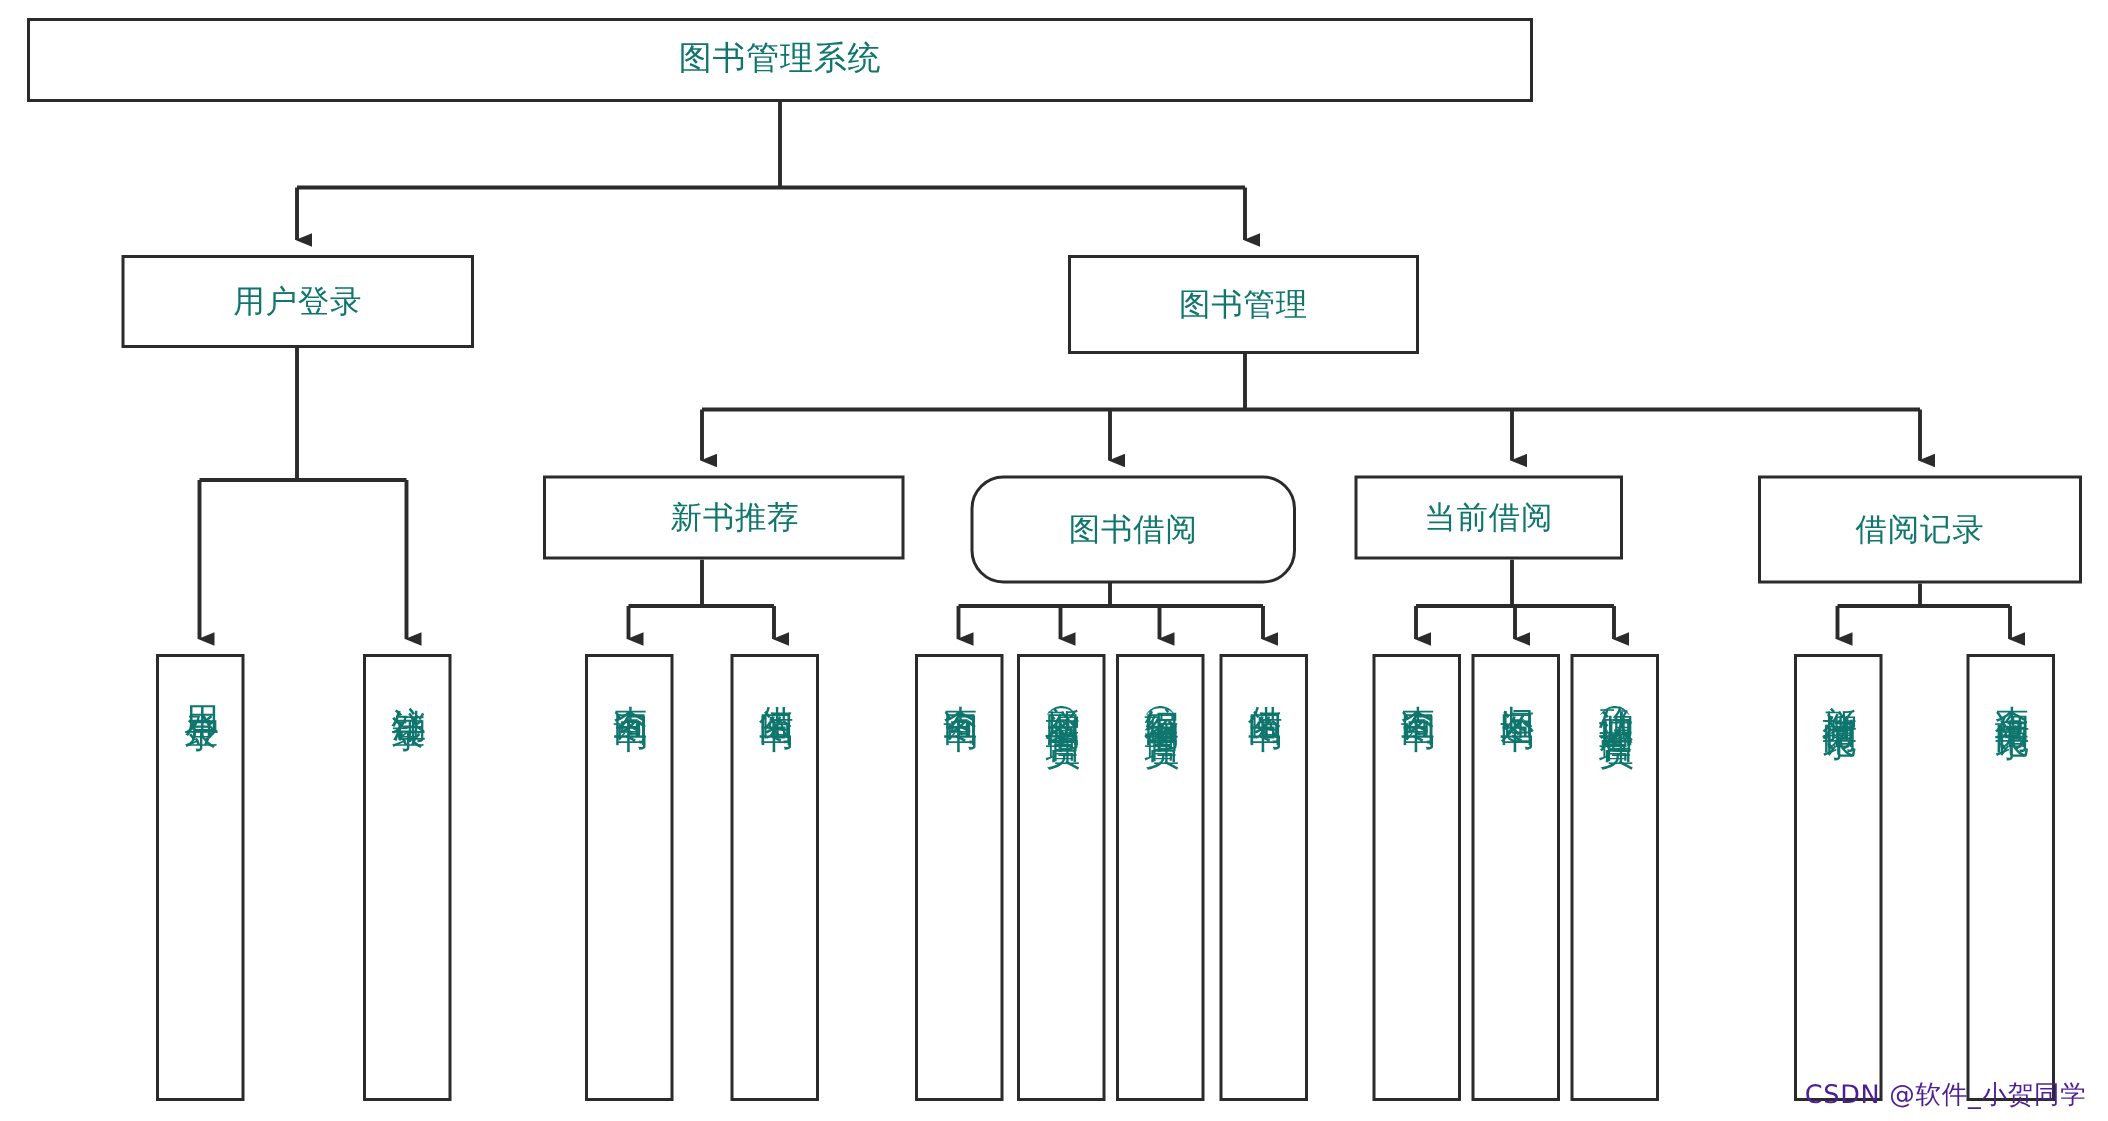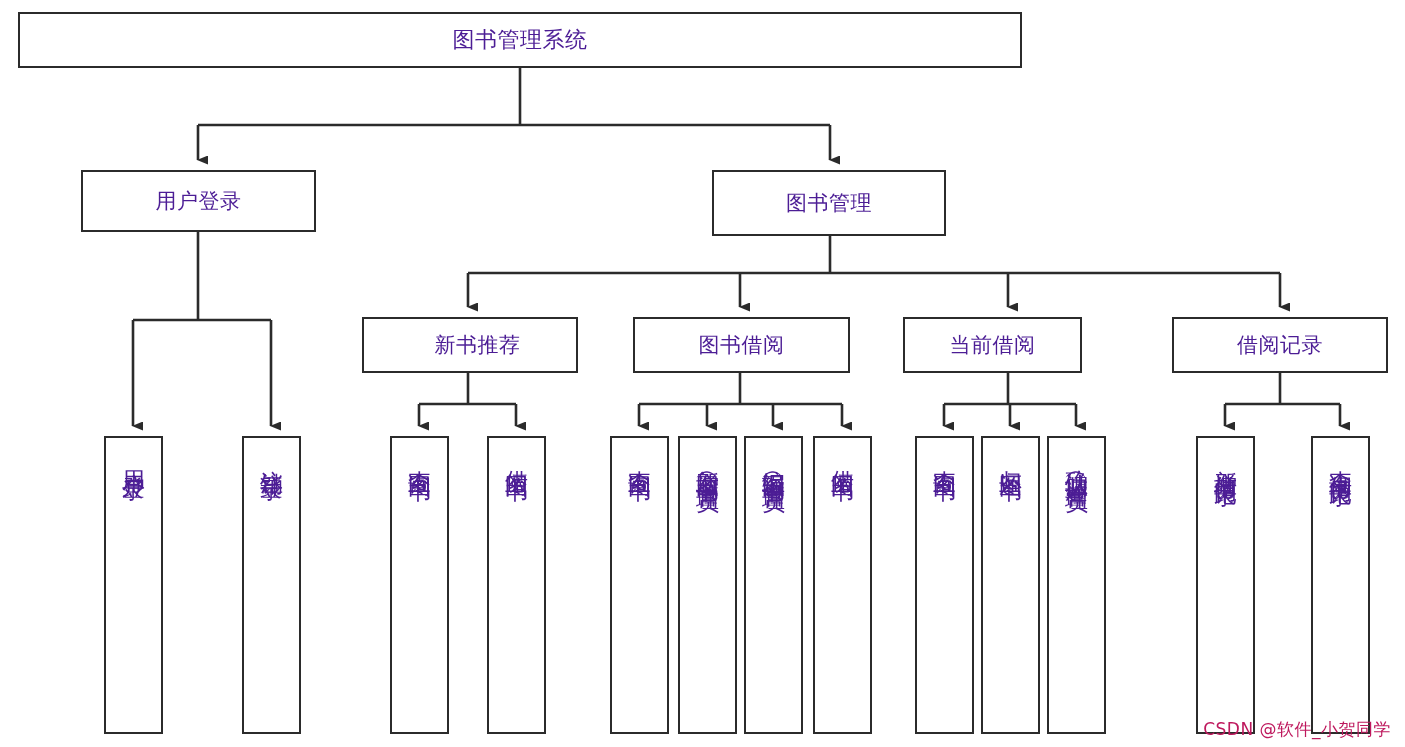--- a/index.html
+++ b/index.html
@@ -27,21 +27,21 @@
     pointer-events: none;
   }
   .node {
     position: absolute;
     box-sizing: border-box;
     background: #ffffff;
     border: 2px solid #2b2b2b;
     display: flex;
     align-items: center;
     justify-content: center;
-    color: #4c1d95;
+    color: #0f766e;
   }
   .node-label {
     display: block;
     text-align: center;
     line-height: 1.18;
     white-space: nowrap;
   }
   .node.horiz .node-label {
     font-size: 21px;
     letter-spacing: 0.5px;
@@ -60,21 +60,21 @@
     font-size: 23px;
     letter-spacing: 3px;
     line-height: 1;
     white-space: nowrap;
   }
   #watermark {
     position: absolute;
     right: 14px;
     bottom: 6px;
     font-size: 17px;
-    color: #be185d;
+    color: #4c1d95;
     letter-spacing: 0.5px;
     white-space: nowrap;
     user-select: none;
   }
 </style>
 </head>
 <body>
 
 <div id="diagram-root">
 
@@ -133,30 +133,30 @@
     <span class="node-label">图书管理系统</span>
   </div>
 
   <div class="node horiz" style="left:81px; top:170px; width:235px; height:62px;">
     <span class="node-label">用户登录</span>
   </div>
   <div class="node horiz" style="left:712px; top:170px; width:234px; height:66px;">
     <span class="node-label">图书管理</span>
   </div>
 
-  <div class="node horiz" style="left:362px; top:317px; width:216px; height:56px;padding-left:15px;">
+  <div class="node horiz" style="left:362px; top:317px; width:241px; height:56px;padding-left:15px;">
     <span class="node-label">新书推荐</span>
   </div>
-  <div class="node horiz" style="left:633px; top:317px; width:217px; height:56px;">
+  <div class="node horiz" style="left:647px; top:317px; width:217px; height:72px;border-radius:22px;">
     <span class="node-label">图书借阅</span>
   </div>
   <div class="node horiz" style="left:903px; top:317px; width:179px; height:56px;">
     <span class="node-label">当前借阅</span>
   </div>
-  <div class="node horiz" style="left:1172px; top:317px; width:216px; height:56px;">
+  <div class="node horiz" style="left:1172px; top:317px; width:216px; height:72px;">
     <span class="node-label">借阅记录</span>
   </div>
 
   <div class="node vert" style="left:104px; top:436px; width:59px; height:298px;">
     <span class="node-label">用户登录</span>
   </div>
   <div class="node vert" style="left:242px; top:436px; width:59px; height:298px;">
     <span class="node-label">注销登录</span>
   </div>
 

